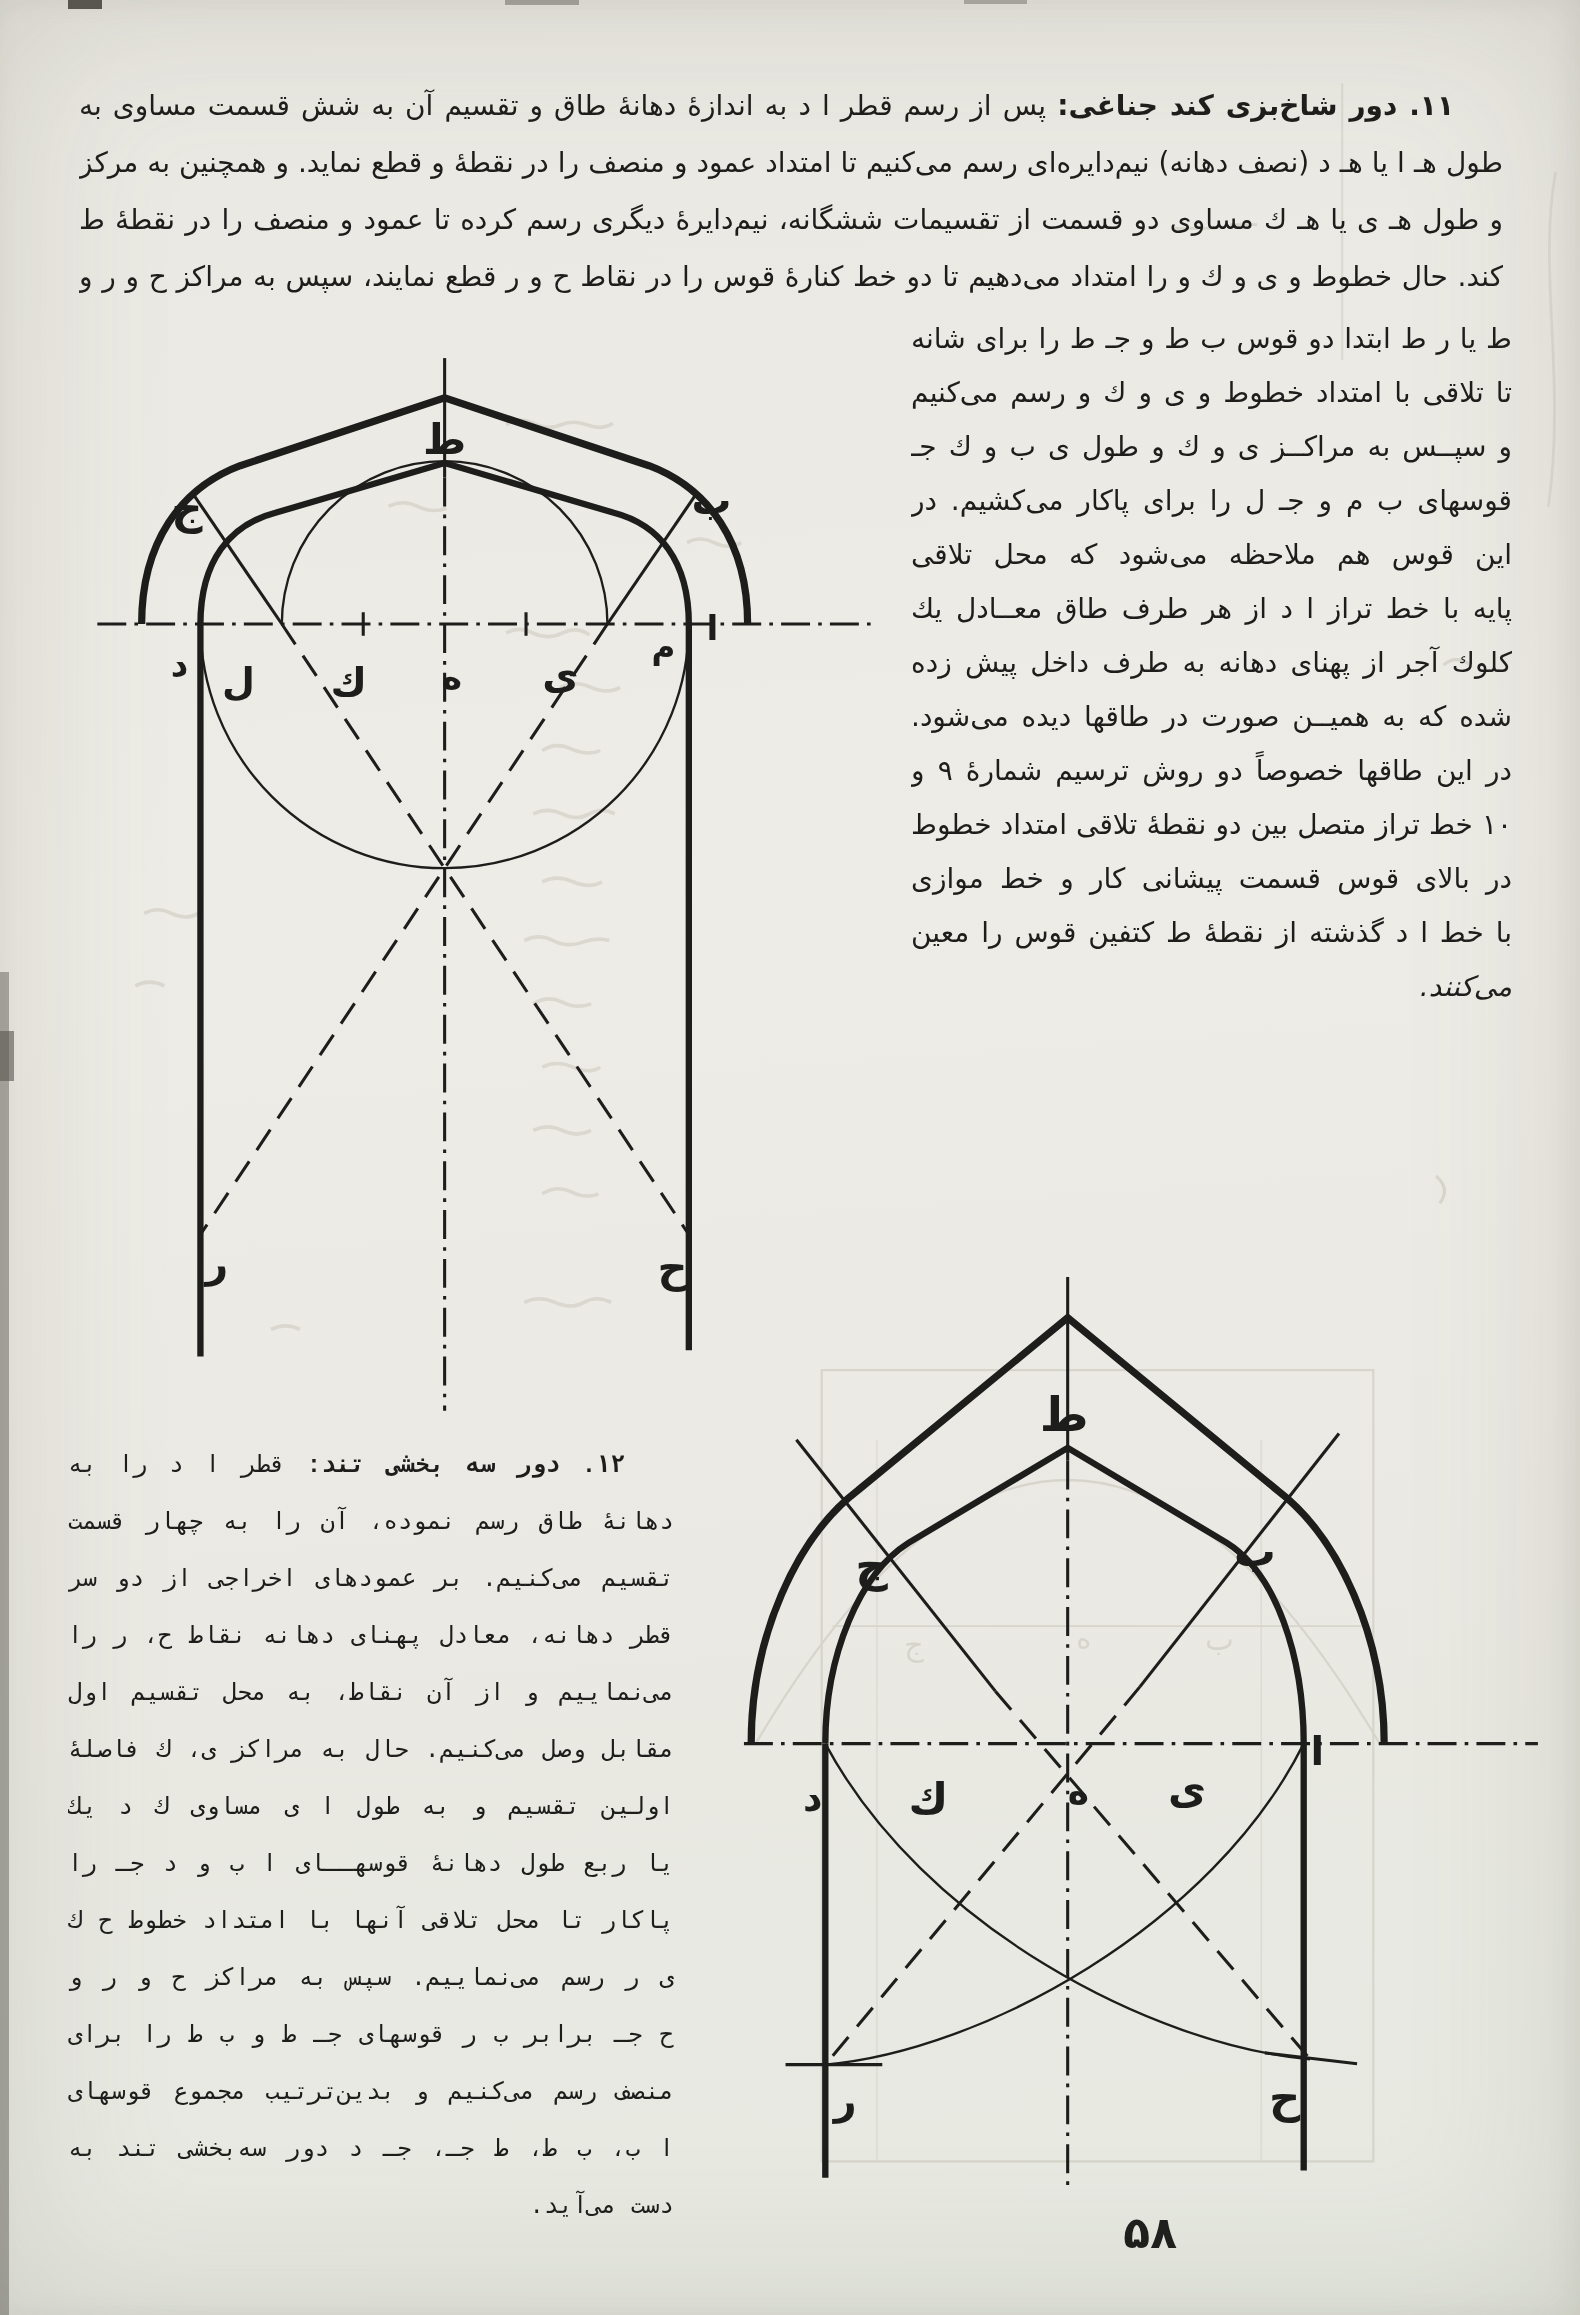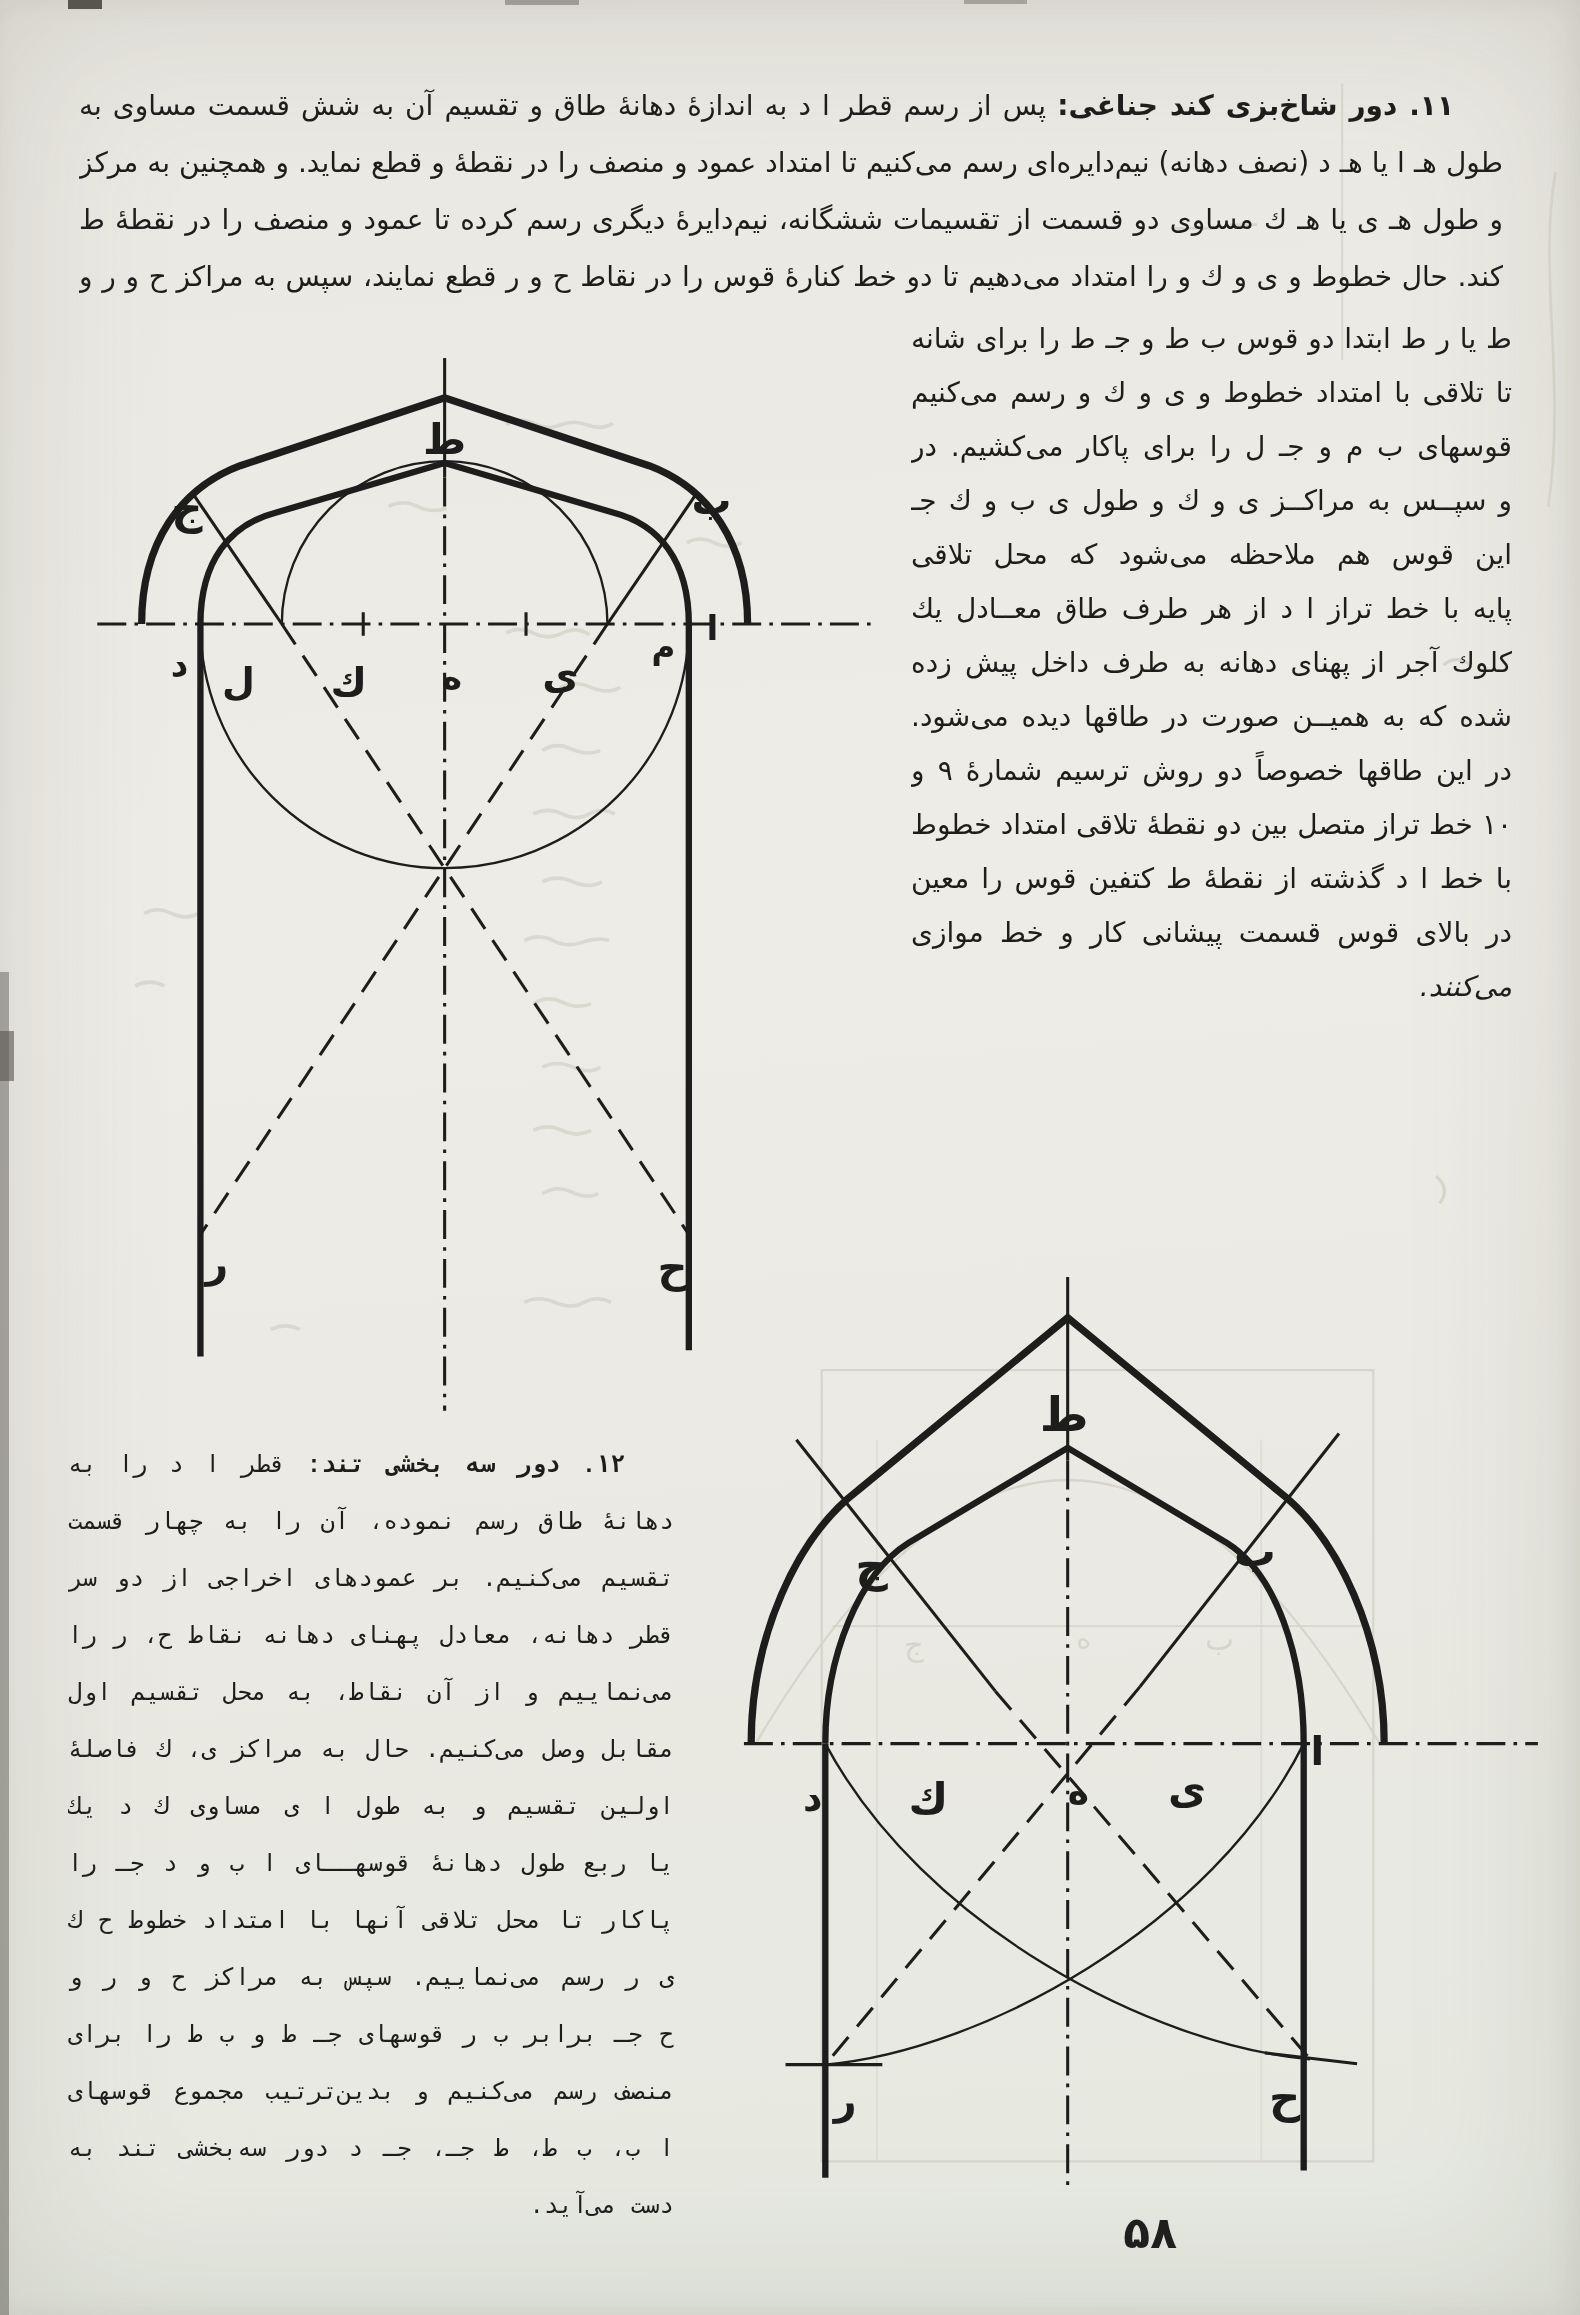--- a/index.html
+++ b/index.html
@@ -56,30 +56,30 @@
   <div class="tblock" style="right:77px;left:79px;top:77px;">
     <div class="line indent"><span class="lead">۱۱. دور شاخ‌بزی کند جناغی:</span> <span>پس از رسم قطر ا د به اندازهٔ دهانهٔ طاق و تقسیم آن به شش قسمت مساوی به مرکز هـ و</span></div>
     <div class="line">طول هـ ا یا هـ د (نصف دهانه) نیم‌دایره‌ای رسم می‌کنیم تا امتداد عمود و منصف را در نقطهٔ و قطع نماید. و همچنین به مرکز هـ</div>
     <div class="line">و طول هـ ی یا هـ ك مساوی دو قسمت از تقسیمات ششگانه، نیم‌دایرهٔ دیگری رسم کرده تا عمود و منصف را در نقطهٔ ط تلاقی</div>
     <div class="line">کند. حال خطوط و ی و ك و را امتداد می‌دهیم تا دو خط کنارهٔ قوس را در نقاط ح و ر قطع نمایند، سپس به مراکز ح و ر و طول ح</div>
   </div>
 
   <div class="tblock" style="right:68px;width:601px;top:312px;">
     <div class="colline">ط یا ر ط ابتدا دو قوس ب ط و جـ ط را برای شانه</div>
     <div class="colline">تا تلاقی با امتداد خطوط و ی و ك و رسم می‌کنیم</div>
+    <div class="colline">و سپــس به مراکــز ی و ك و طول ی ب و ك جـ</div>
     <div class="colline">قوسهای ب م و جـ ل را برای پاکار می‌کشیم. در</div>
-    <div class="colline">و سپــس به مراکــز ی و ك و طول ی ب و ك جـ</div>
     <div class="colline">این قوس هم ملاحظه می‌شود که محل تلاقی قوسهای</div>
     <div class="colline">پایه با خط تراز ا د از هر طرف طاق معــادل یك</div>
     <div class="colline">کلوك آجر از پهنای دهانه به طرف داخل پیش زده</div>
     <div class="colline">شده که به همیــن صورت در طاقها دیده می‌شود.</div>
     <div class="colline">در این طاقها خصوصاً دو روش ترسیم شمارهٔ ۹ و</div>
     <div class="colline">۱۰ خط تراز متصل بین دو نقطهٔ تلاقی امتداد خطوط</div>
+    <div class="colline">در بالای قوس قسمت پیشانی کار و خط موازی</div>
     <div class="colline">با خط ا د گذشته از نقطهٔ ط کتفین قوس را معین</div>
-    <div class="colline">در بالای قوس قسمت پیشانی کار و خط موازی</div>
     <div class="colline endline pad-end-r">می‌کنند.</div>
   </div>
 
   <div class="tblock" style="right:906px;width:606px;top:1437px;">
     <div class="b12line indent"><span class="lead">۱۲. دور سه بخشی تند:</span> <span>قطر ا د را به پهنای</span></div>
     <div class="b12line">دهانهٔ طاق رسم نموده، آن را به چهار قسمت مساوی</div>
     <div class="b12line">تقسیم می‌کنیم. بر عمودهای اخراجی از دو سر</div>
     <div class="b12line">قطر دهانه، معادل پهنای دهانه نقاط ح، ر را نشان</div>
     <div class="b12line">می‌نماییم و از آن نقاط، به محل تقسیم اول طرف</div>
     <div class="b12line">مقابل وصل می‌کنیم. حال به مراکز ی، ك فاصلهٔ</div>

